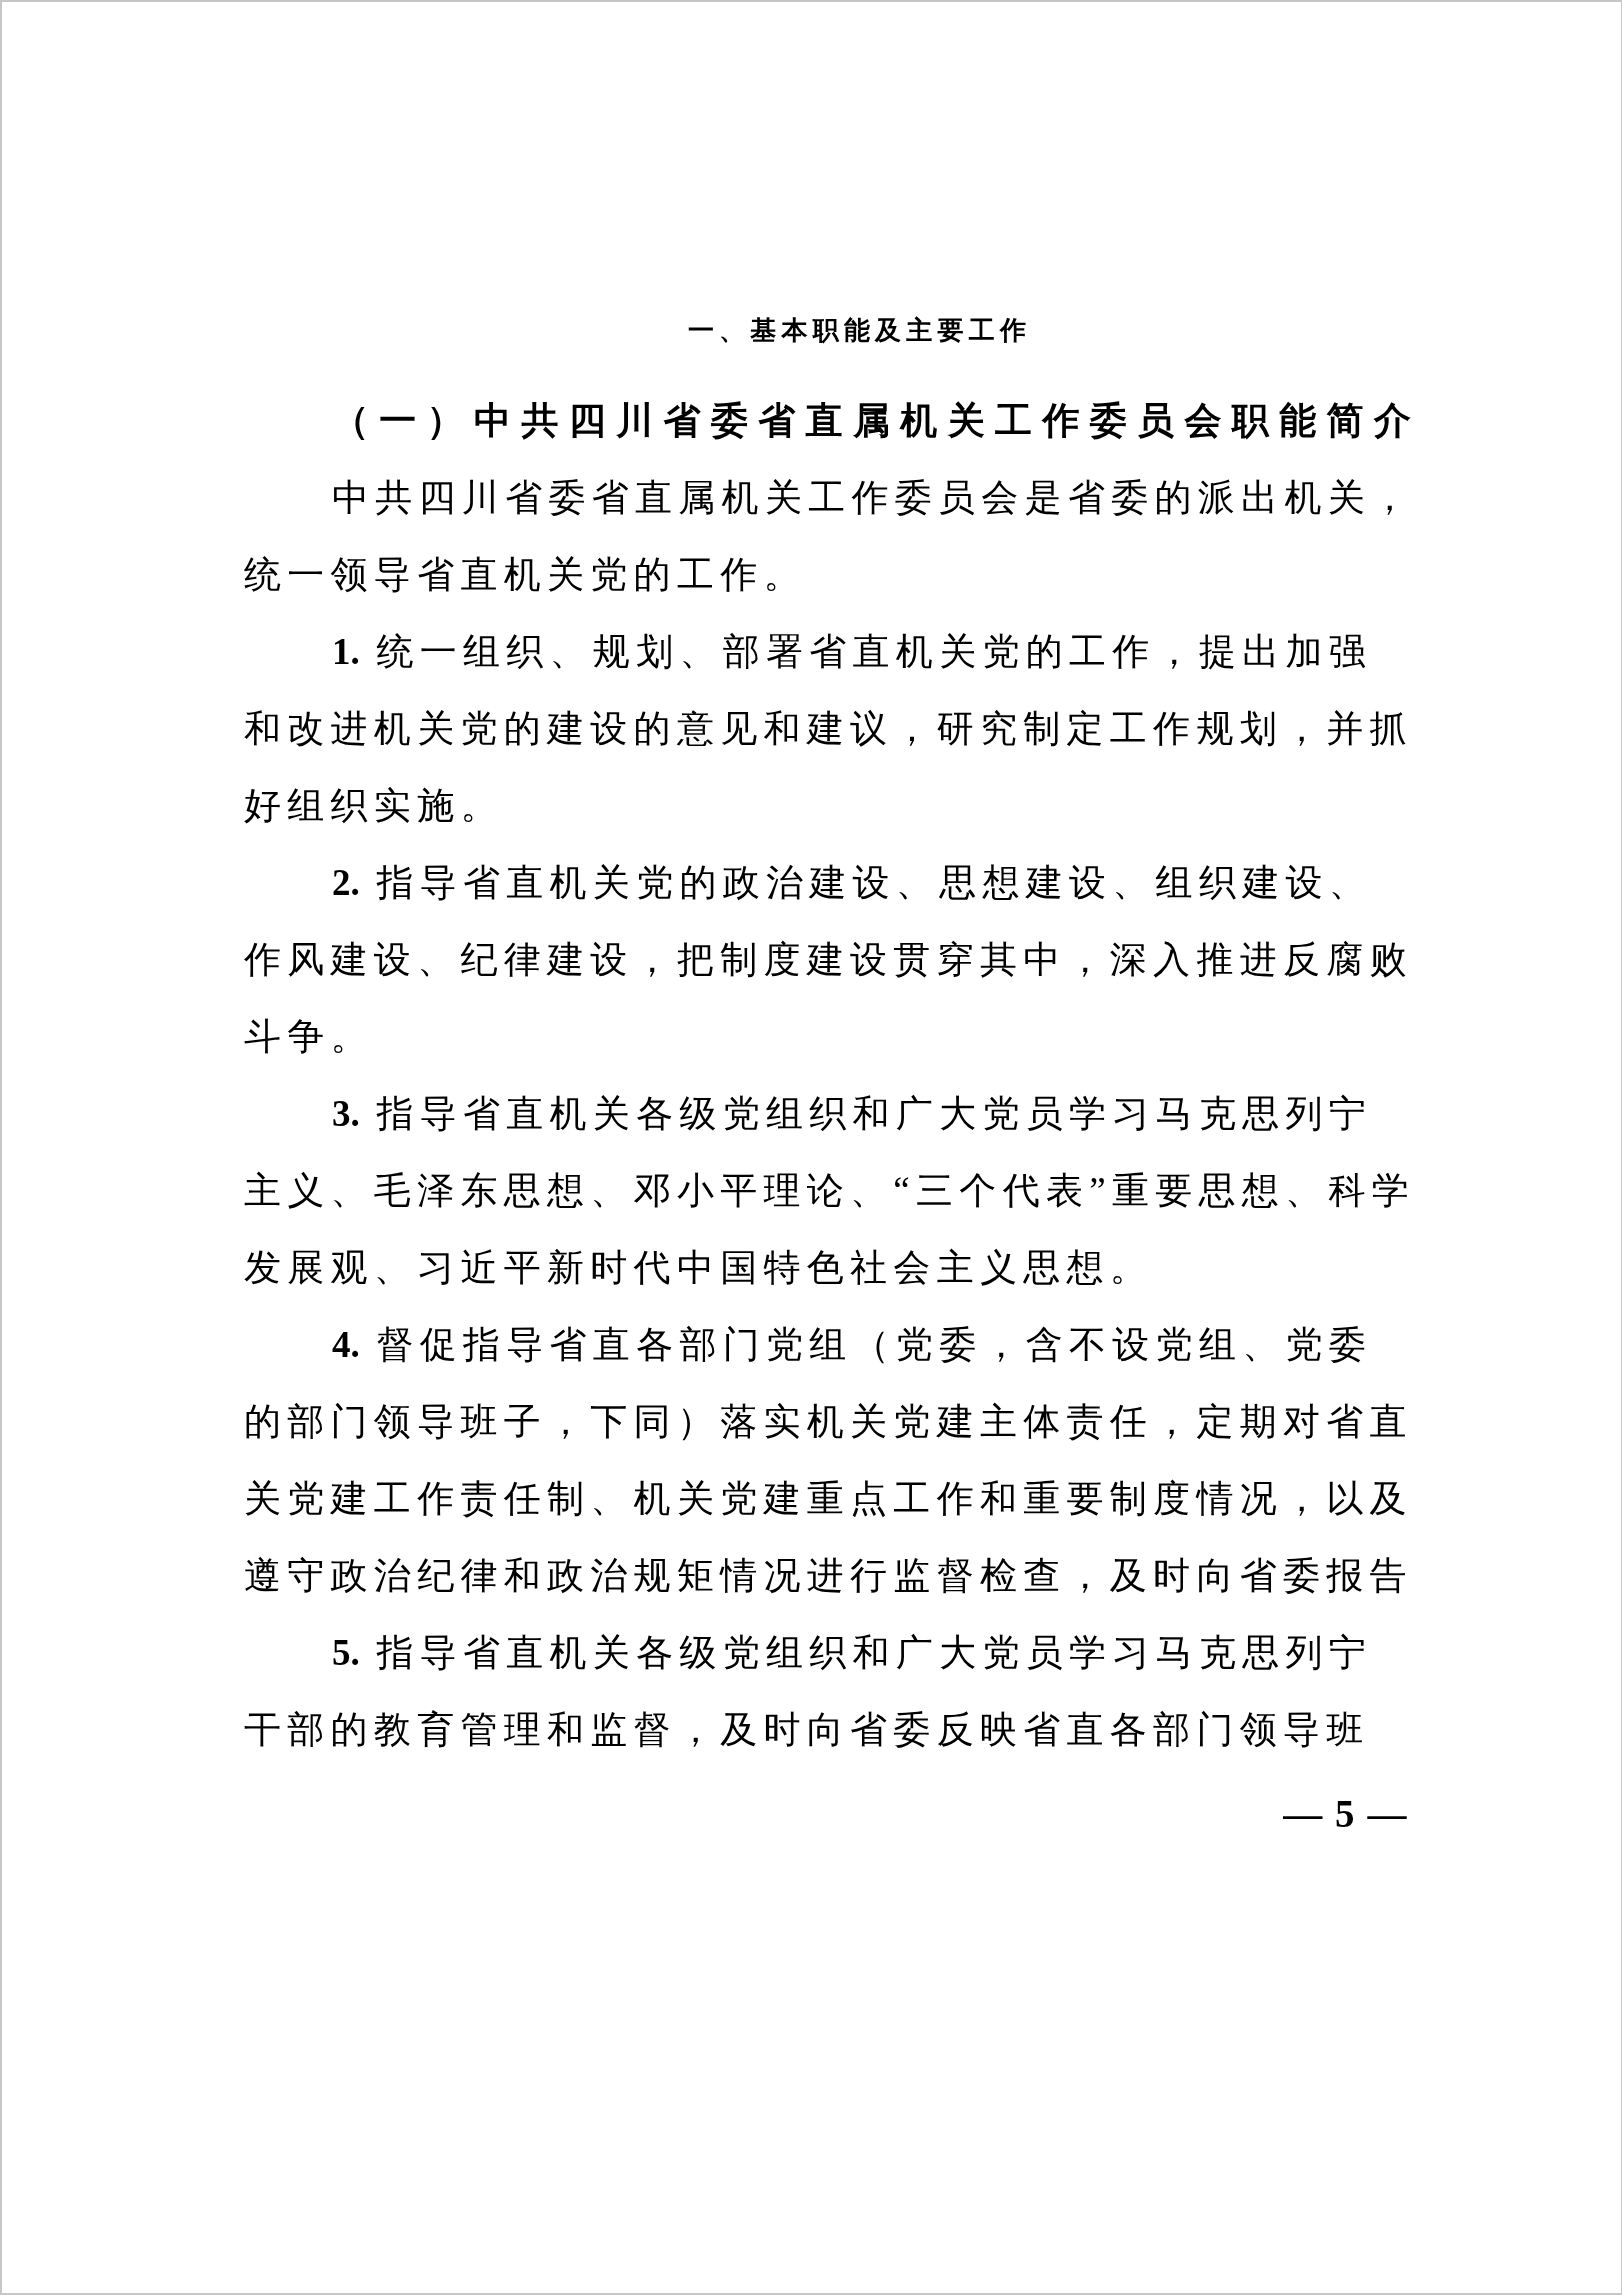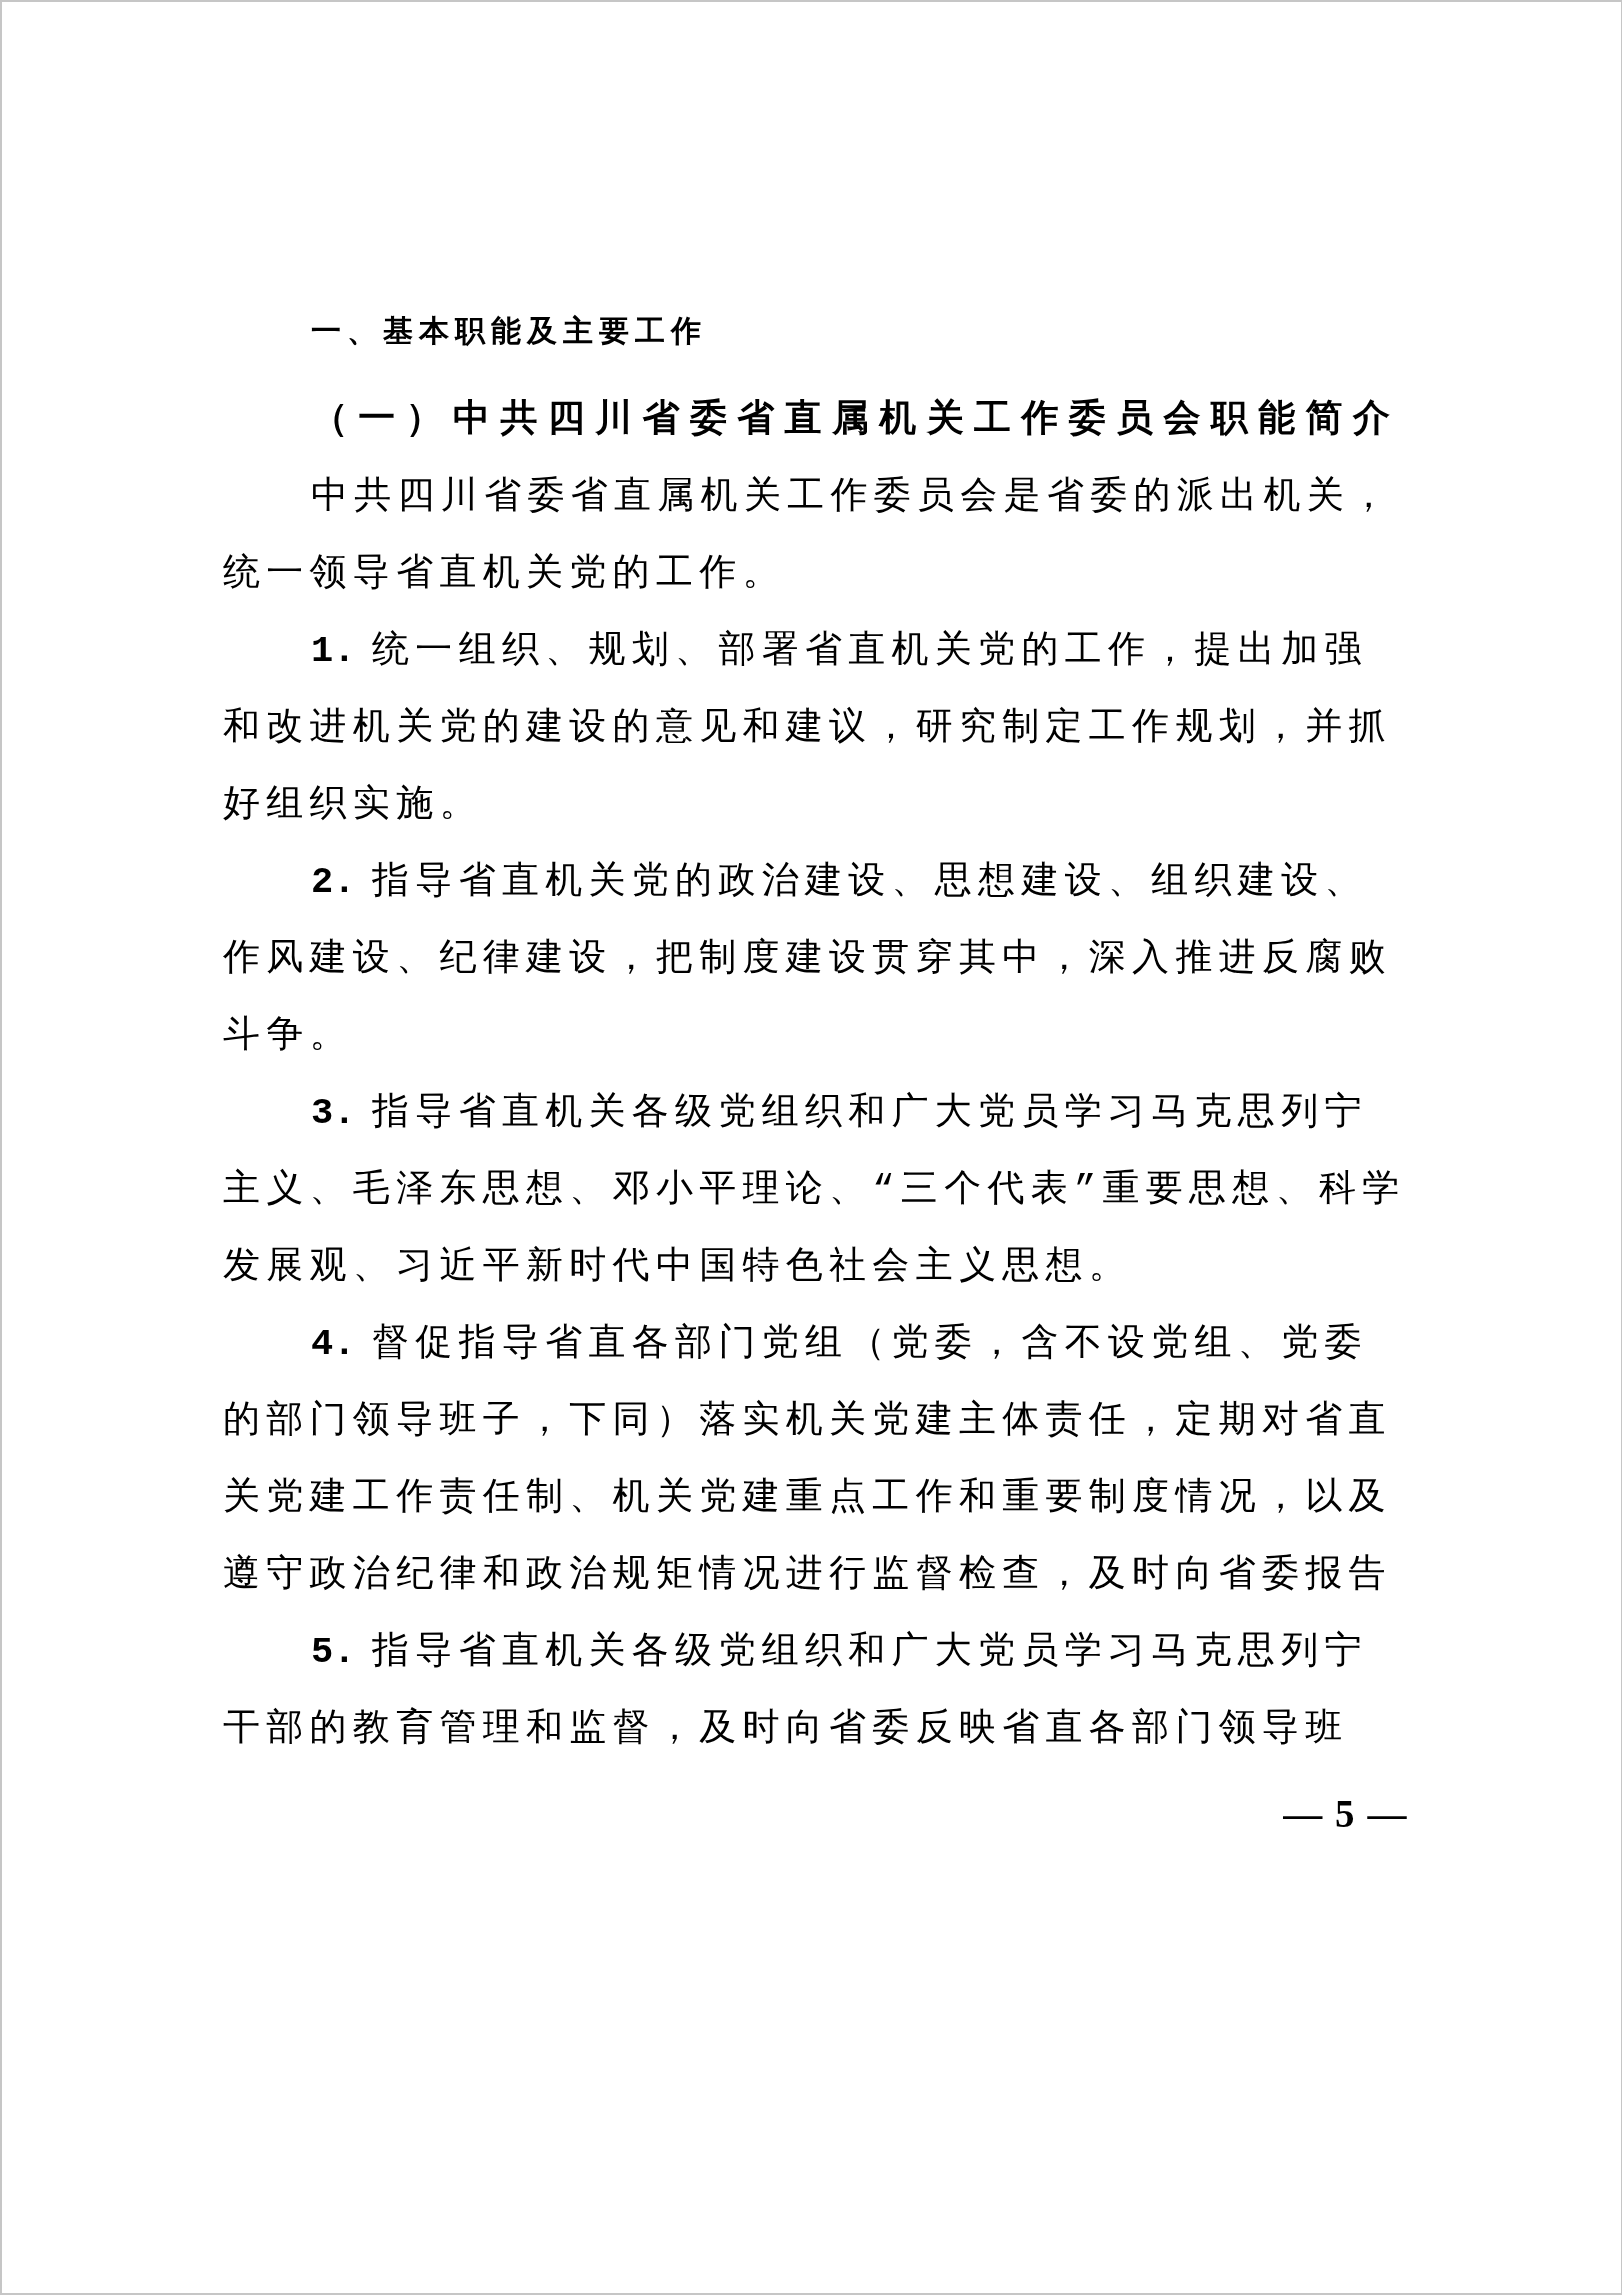--- a/index.html
+++ b/index.html
@@ -23,33 +23,35 @@
   }
   .content {
     position: absolute;
     left: 221px;
     top: 290px;
     width: 1185px;
   }
   .heading {
     font-family: "Liberation Sans", sans-serif;
     font-weight: bold;
-    font-size: 30px;
+    font-size: 26px;
     line-height: 77px;
     letter-spacing: 0.2em;
     padding-left: 88px;
     margin-bottom: 13px;
     white-space: nowrap;
+    text-align: center;
   }
   .line {
-    font-family: Liberation Mono, monospace;
+    font-family: Liberation Serif, serif;
     font-size: 37px;
     line-height: 77px;
     letter-spacing: 0.17em;
     white-space: nowrap;
+    margin-left: 21px;
   }
   .line.indent {
     padding-left: 88px;
   }
   .line.subheading {
     font-weight: bold;
     letter-spacing: 0.28em;
   }
   .num {
     font-weight: bold;

